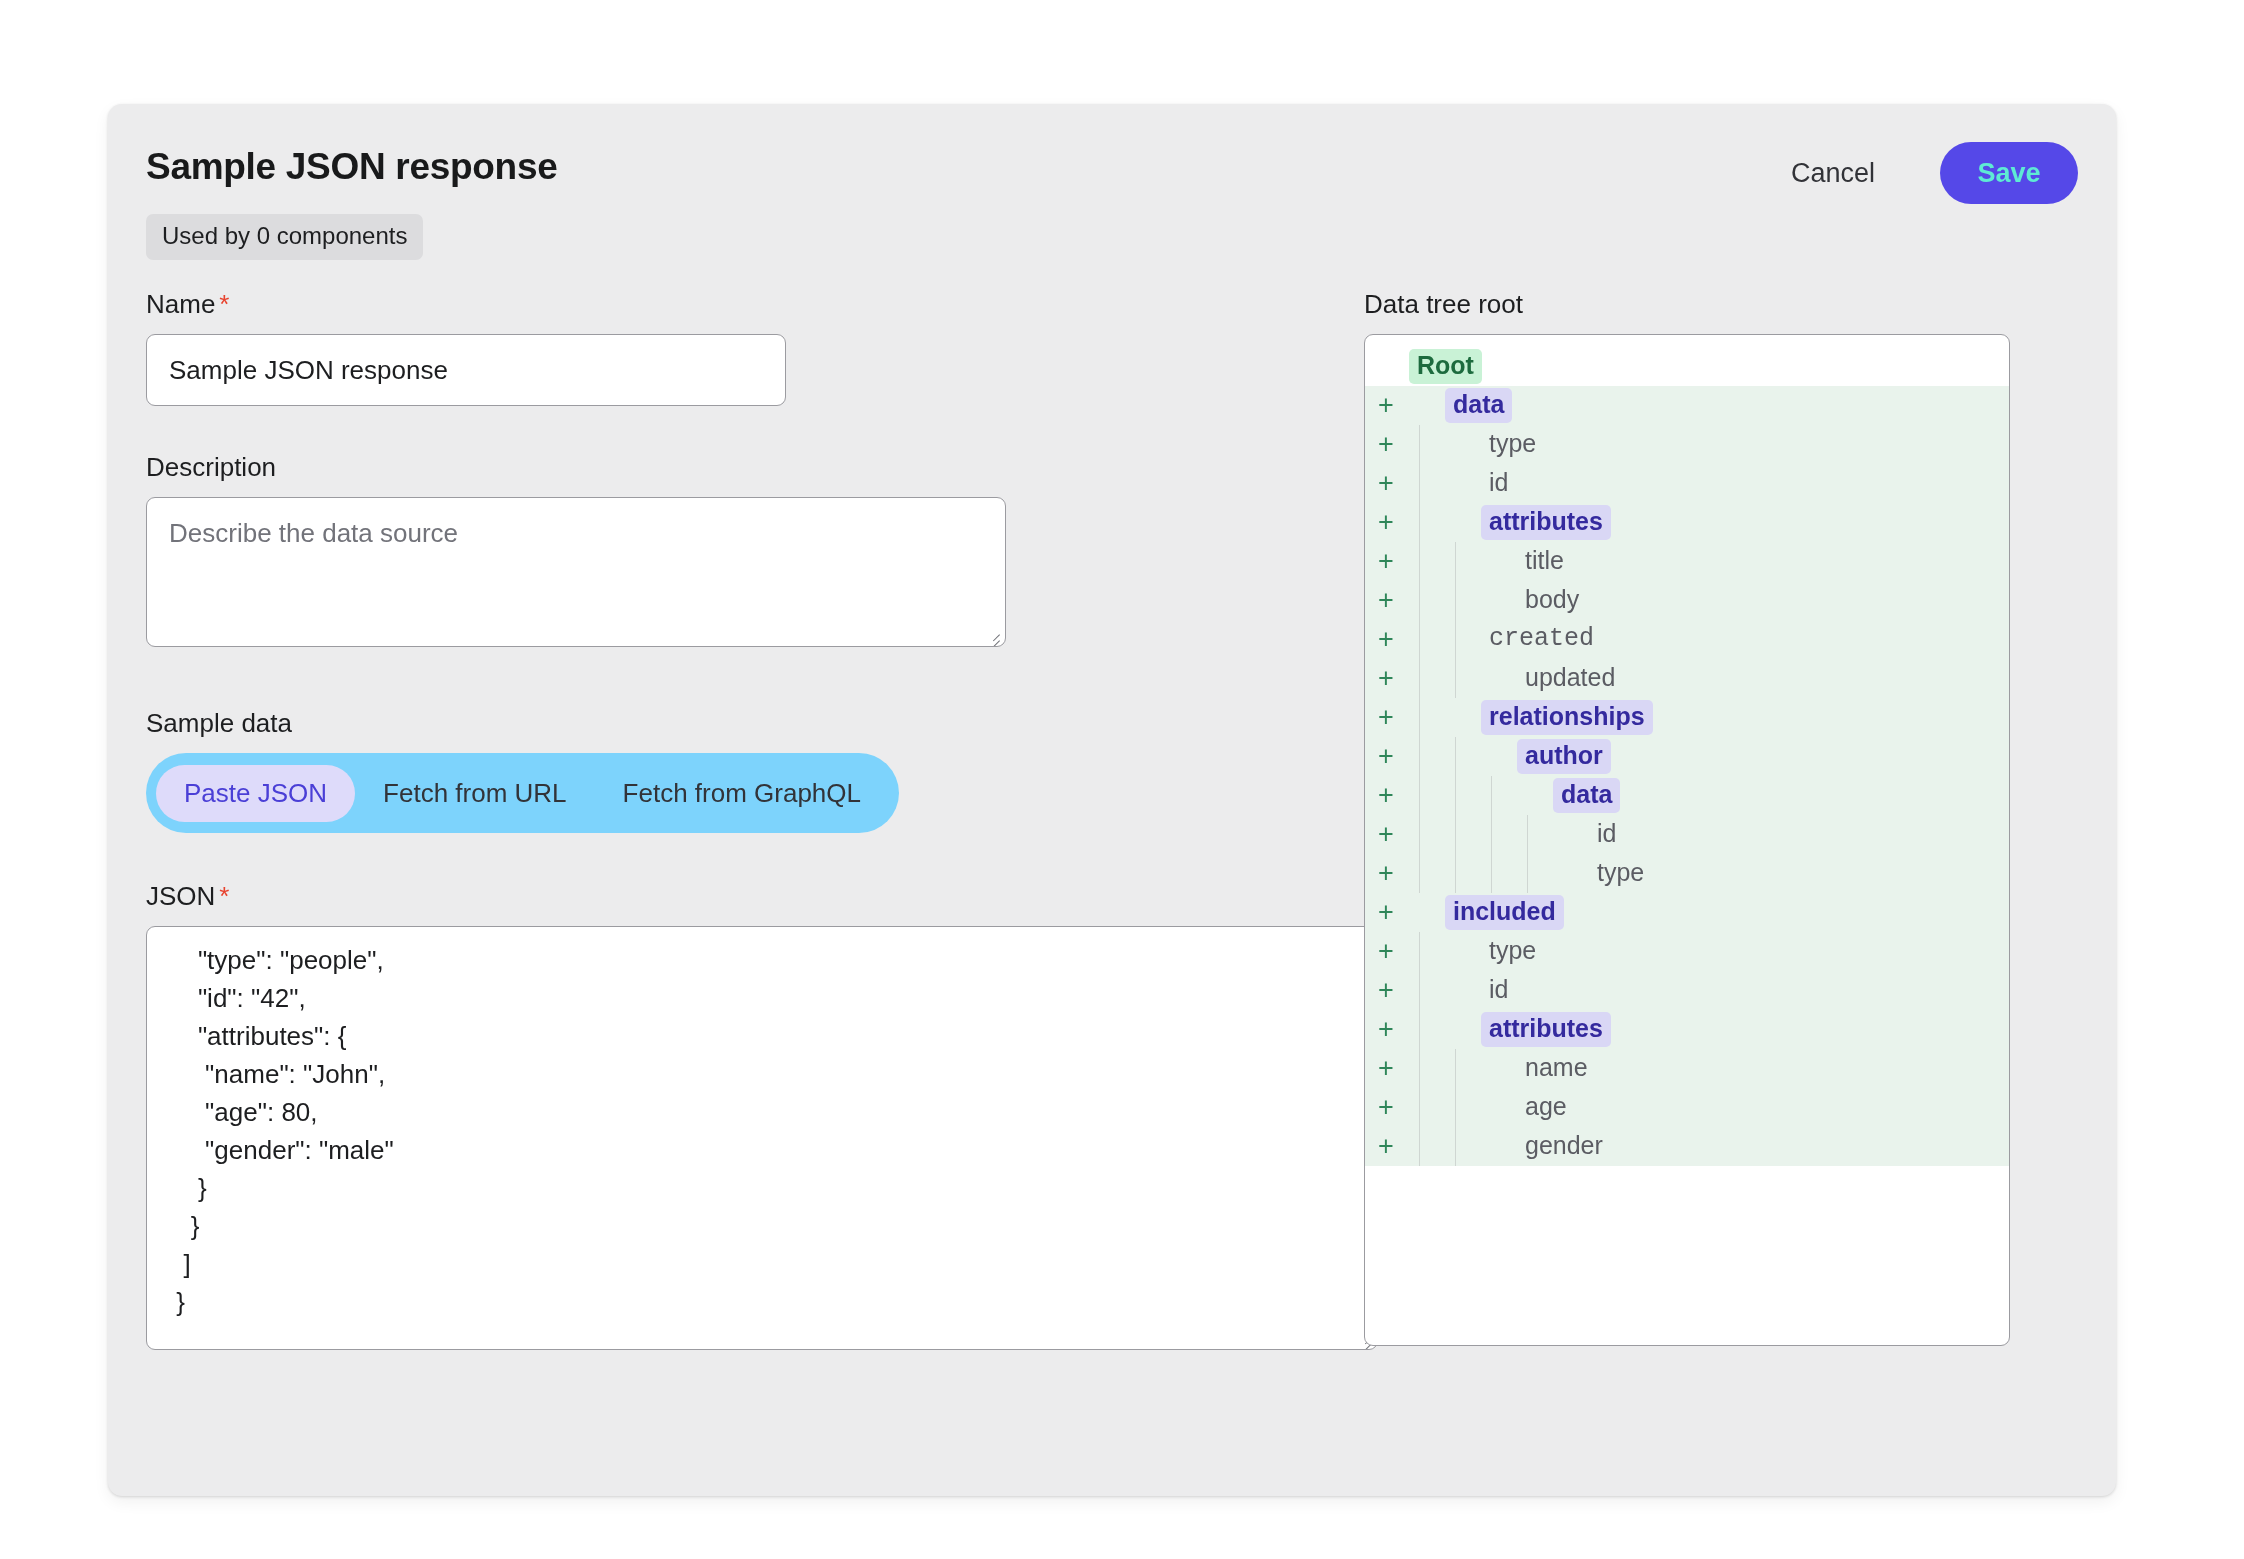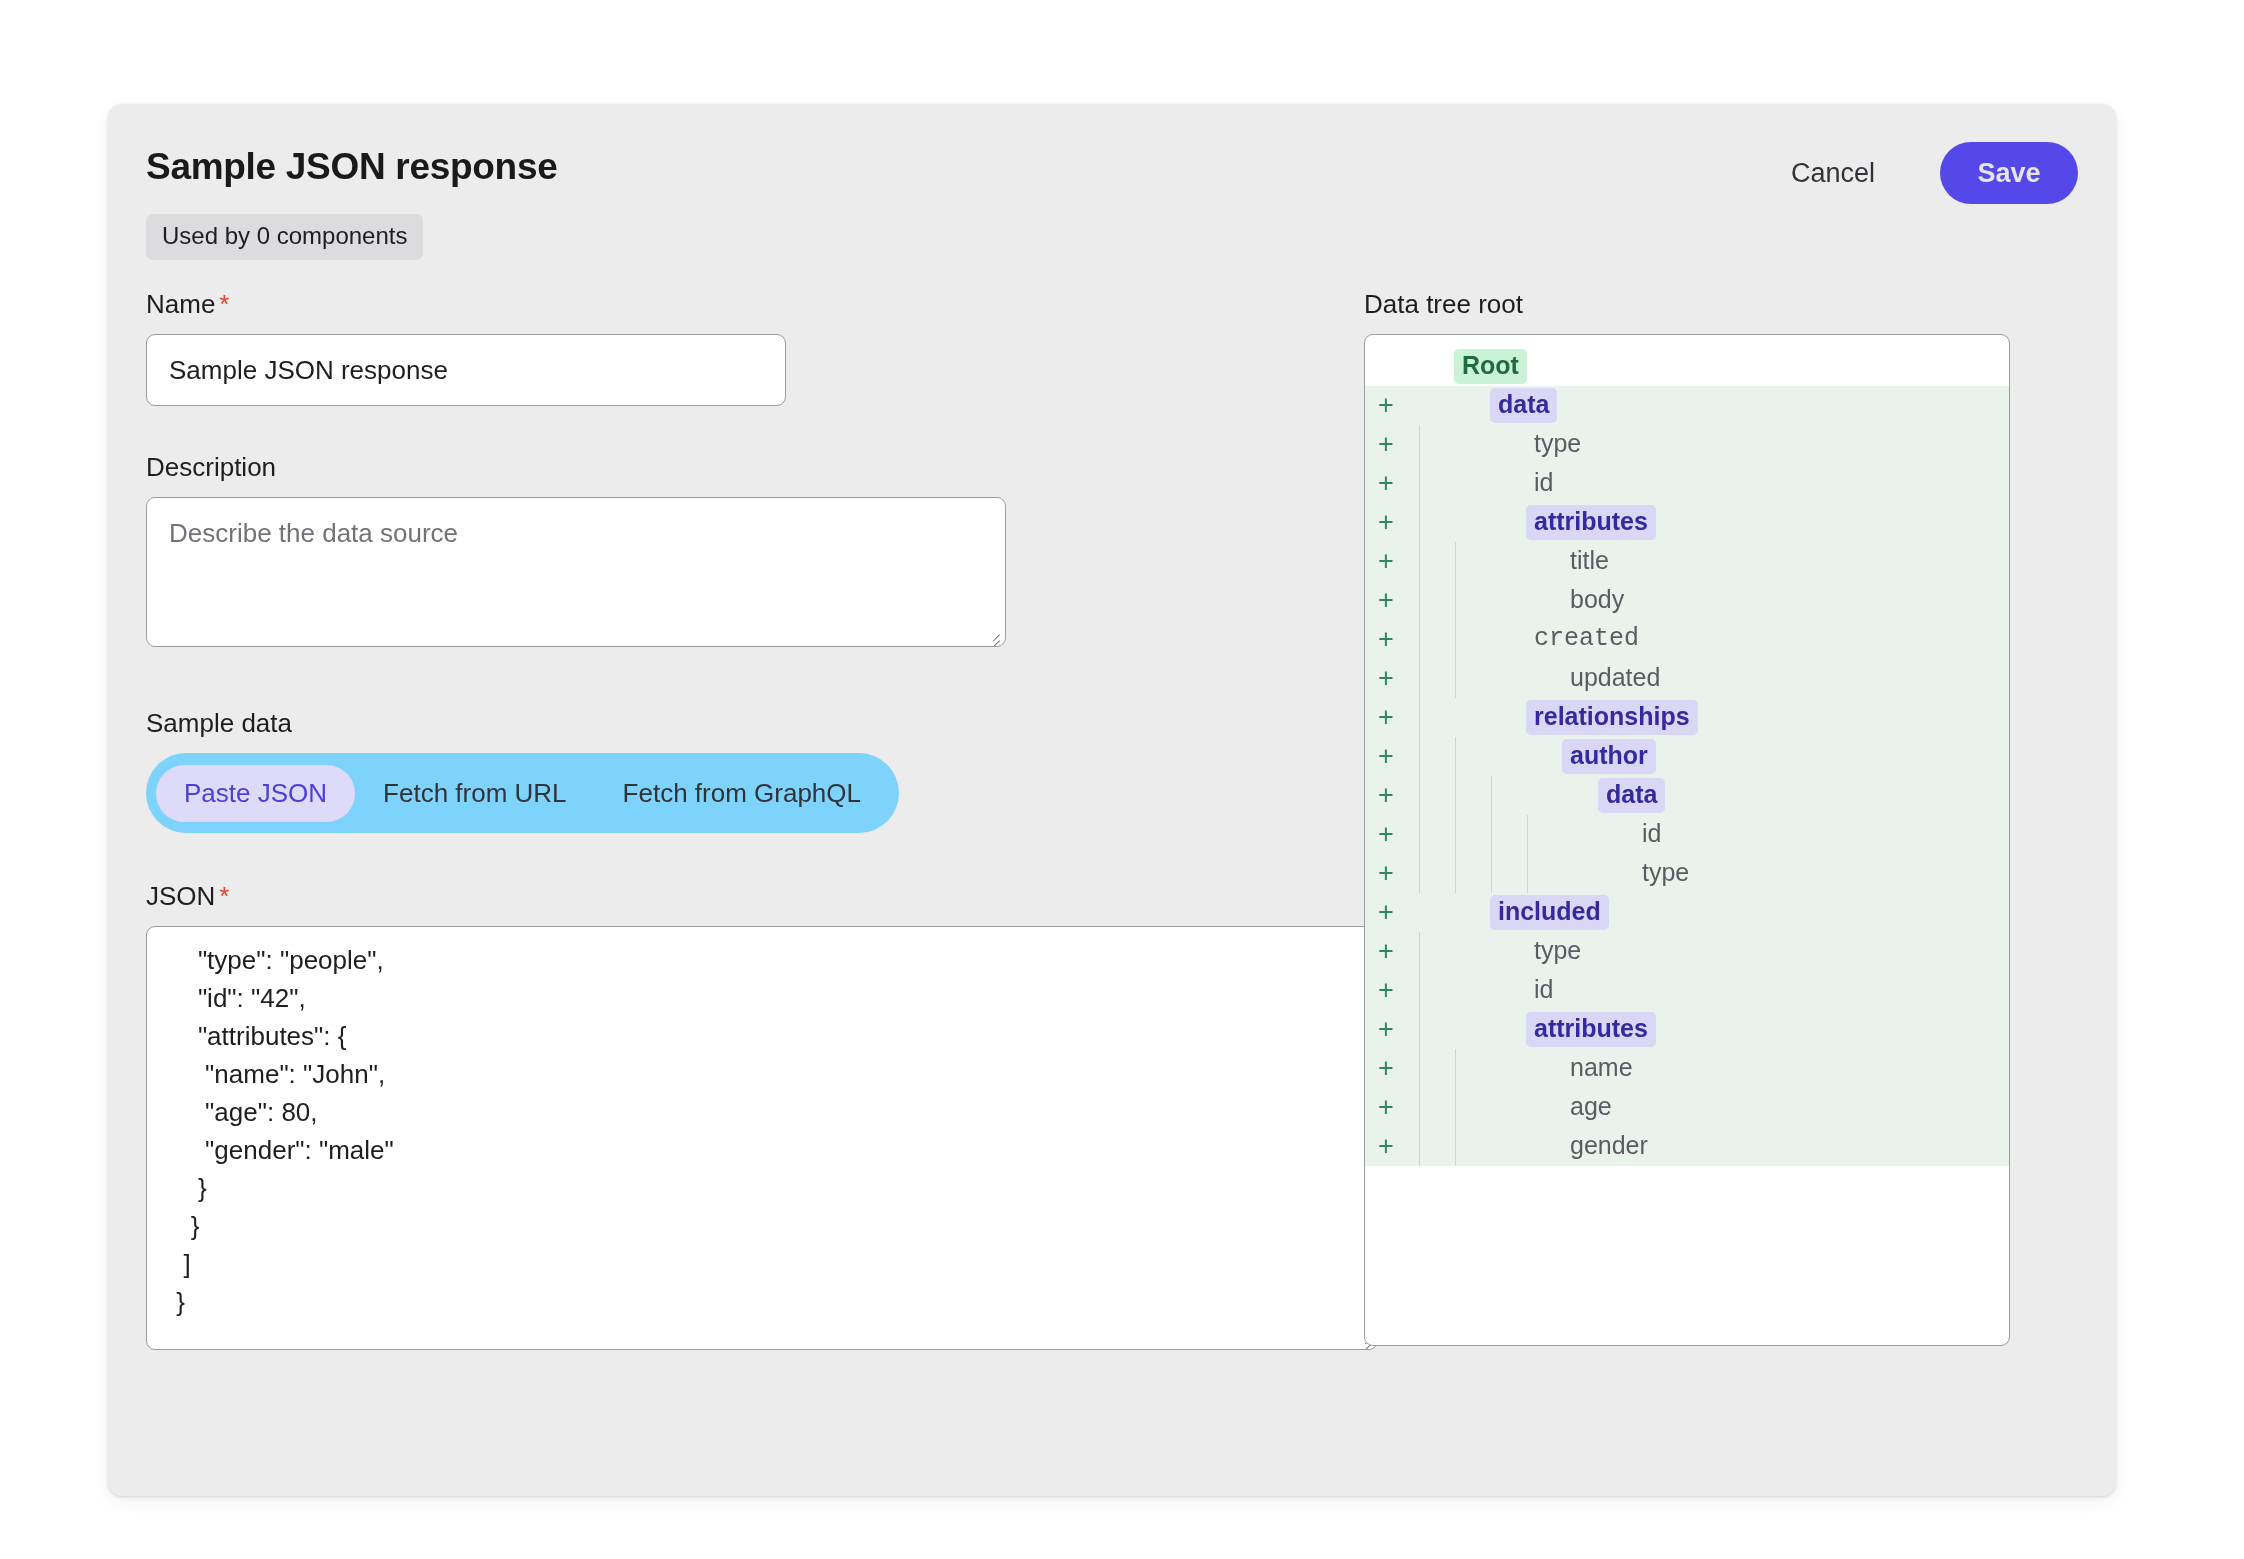--- a/index.html
+++ b/index.html
@@ -46,21 +46,21 @@
     position: absolute; right: 193px; top: 8px;
     font-size: 27px; color: #323338;
     background: none; border: none;
     cursor: pointer; padding: 8px 10px;
     font-family: inherit;
   }
   #save-button {
     position: absolute; right: 0; top: 0;
     width: 138px; height: 62px;
     background: #5548e8;
-    color: #e5e5e5;
+    color: #5eead4;
     font-size: 27px; font-weight: bold;
     border: none; border-radius: 31px;
     cursor: pointer;
     font-family: inherit;
   }
 
   
   #form-column {
     position: absolute;
     left: 38px; top: 185px;
@@ -176,21 +176,20 @@
   }
   #tree-scroll {
     position: relative;
     padding-top: 12px;
   }
   .tree-row {
     position: relative;
     height: 39px;
     display: flex;
     align-items: center;
-    padding-left: 45px;
   }
   .tree-plus {
     position: absolute;
     left: 8px;
     width: 26px; text-align: center;
     color: #2f8659;
     font-size: 27px;
     line-height: 1;
     cursor: pointer;
     user-select: none;

